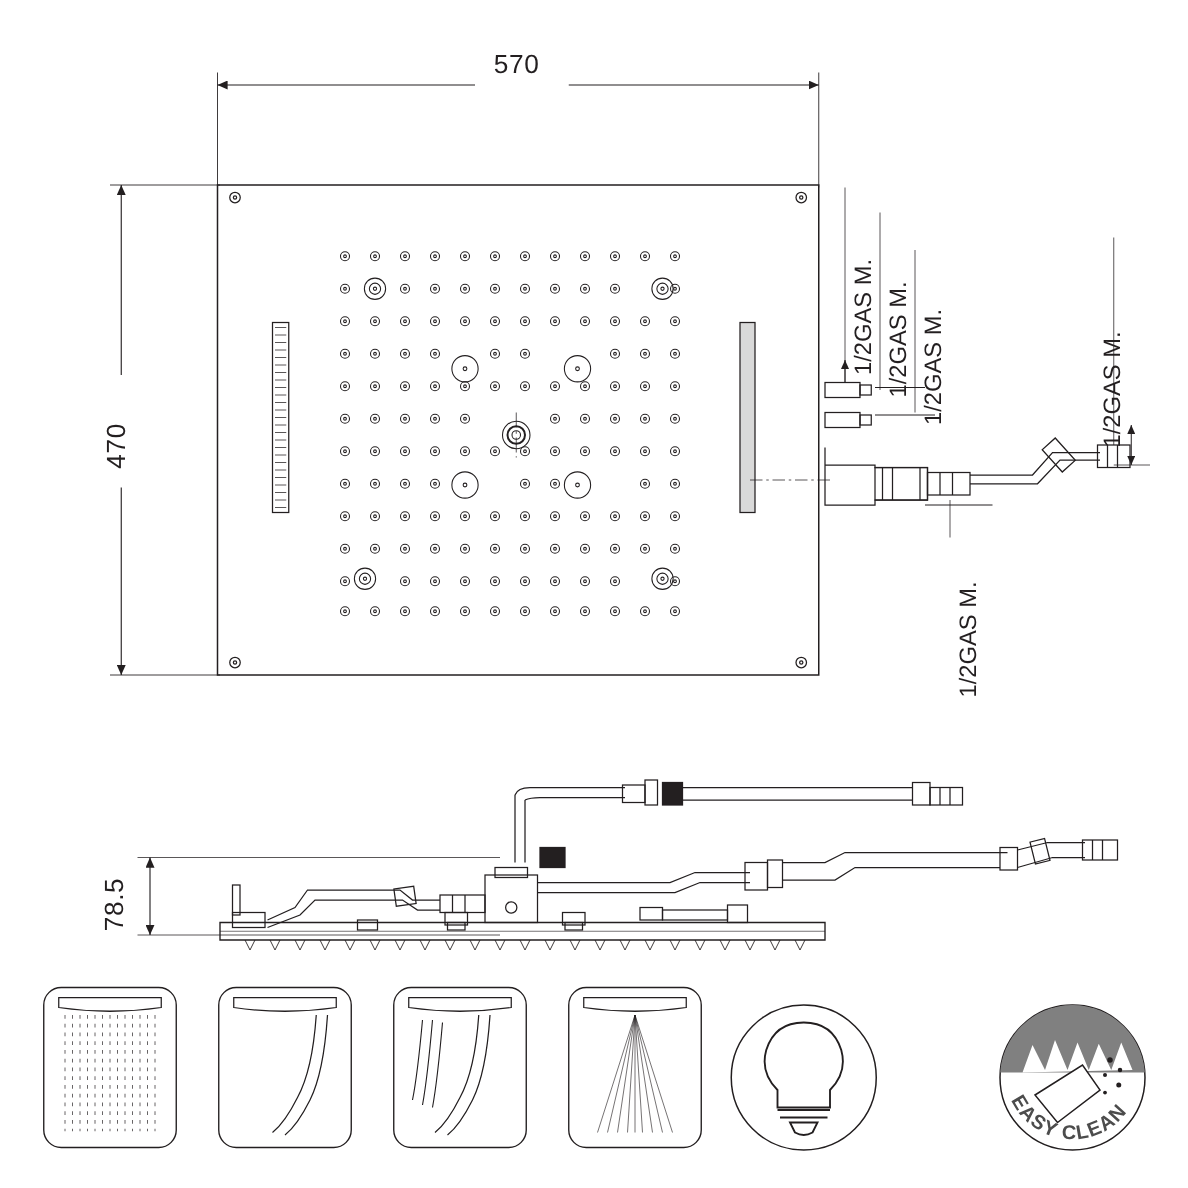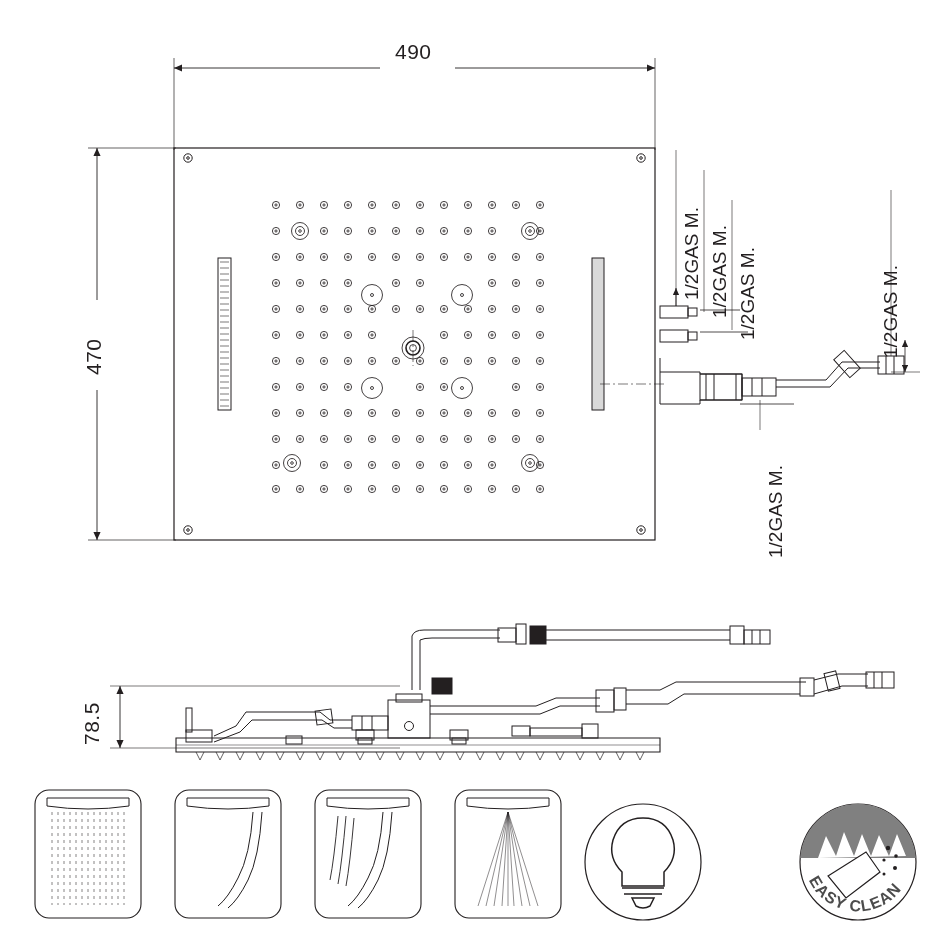--- a/index.html
+++ b/index.html
@@ -592,21 +592,21 @@
     <circle cx="884" cy="860" r="1.6" fill="#231f20"></circle>
     <circle cx="895" cy="868" r="2" fill="#231f20"></circle>
     <circle cx="884" cy="874" r="1.5" fill="#231f20"></circle>
   </g>
   <path id="ecpath" d="M806 872 A 54 54 0 0 0 910 872" fill="none"></path>
   <text font-family="Liberation Sans, sans-serif" font-size="16" font-weight="700" fill="#4c4c4c" letter-spacing="1">
     <textPath href="#ecpath" startOffset="6%">EASY CLEAN</textPath>
   </text>
 </svg>
 
-<div class="lbl dim-txt" style="left:395px;top:40px;">490</div>
+<div class="lbl dim-txt" style="left:395px;top:40px;">570</div>
 
 <div class="lbl dim-txt rot90" style="left:82px;top:375px;">470</div>
 
 <div class="lbl dim-txt rot90" style="left:80px;top:745px;">78.5</div>
 
 <div class="lbl gas-txt rot90" style="left:681px;top:300px;">1/2GAS M.</div>
 <div class="lbl gas-txt rot90" style="left:709px;top:318px;">1/2GAS M.</div>
 <div class="lbl gas-txt rot90" style="left:737px;top:340px;">1/2GAS M.</div>
 <div class="lbl gas-txt rot90" style="left:880px;top:358px;">1/2GAS M.</div>
 <div class="lbl gas-txt rot90" style="left:765px;top:558px;">1/2GAS M.</div>

